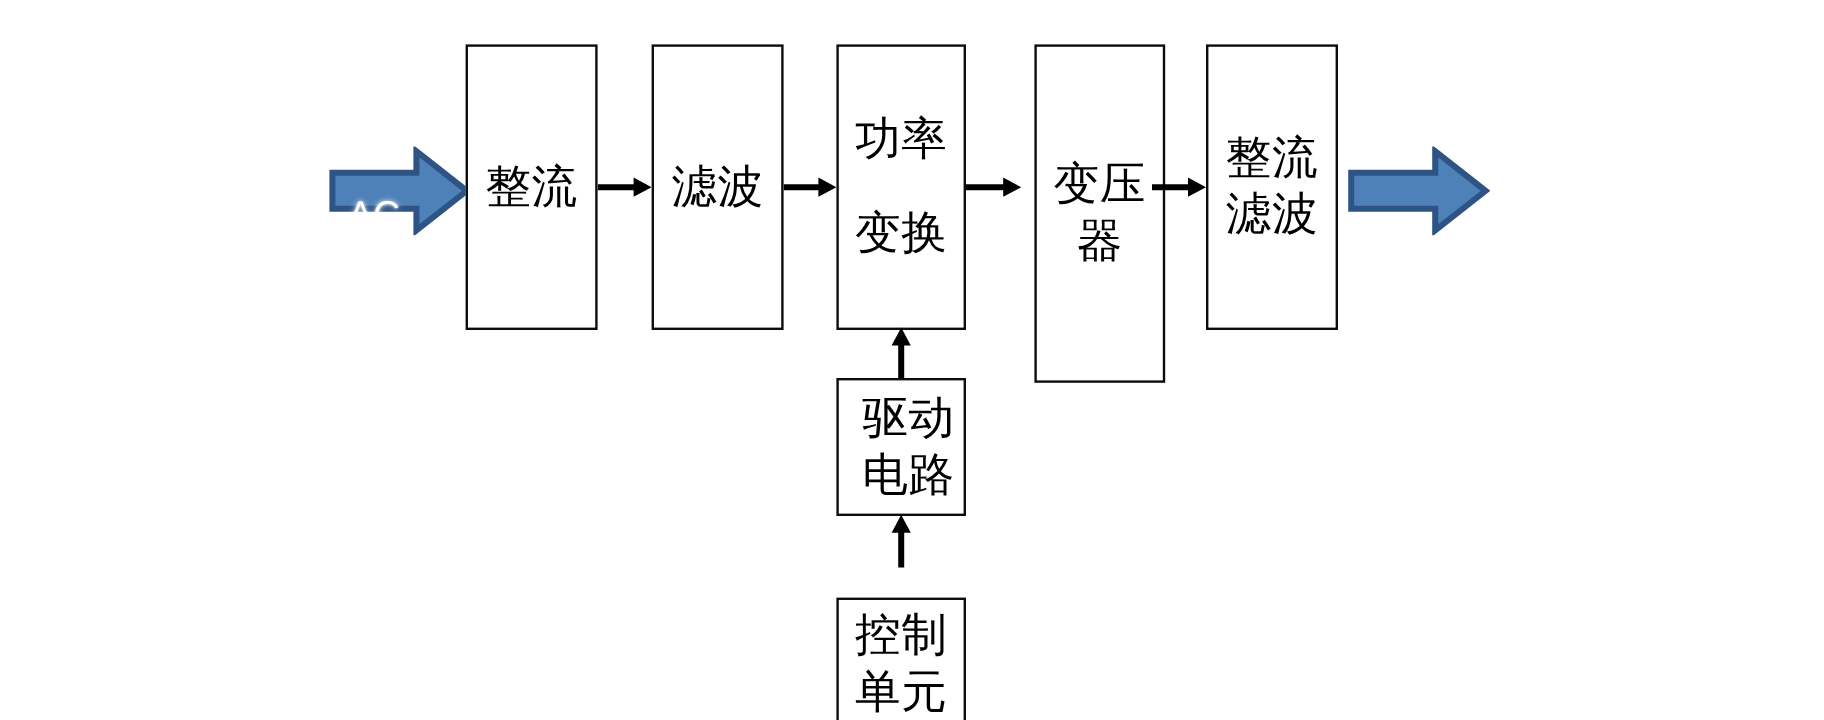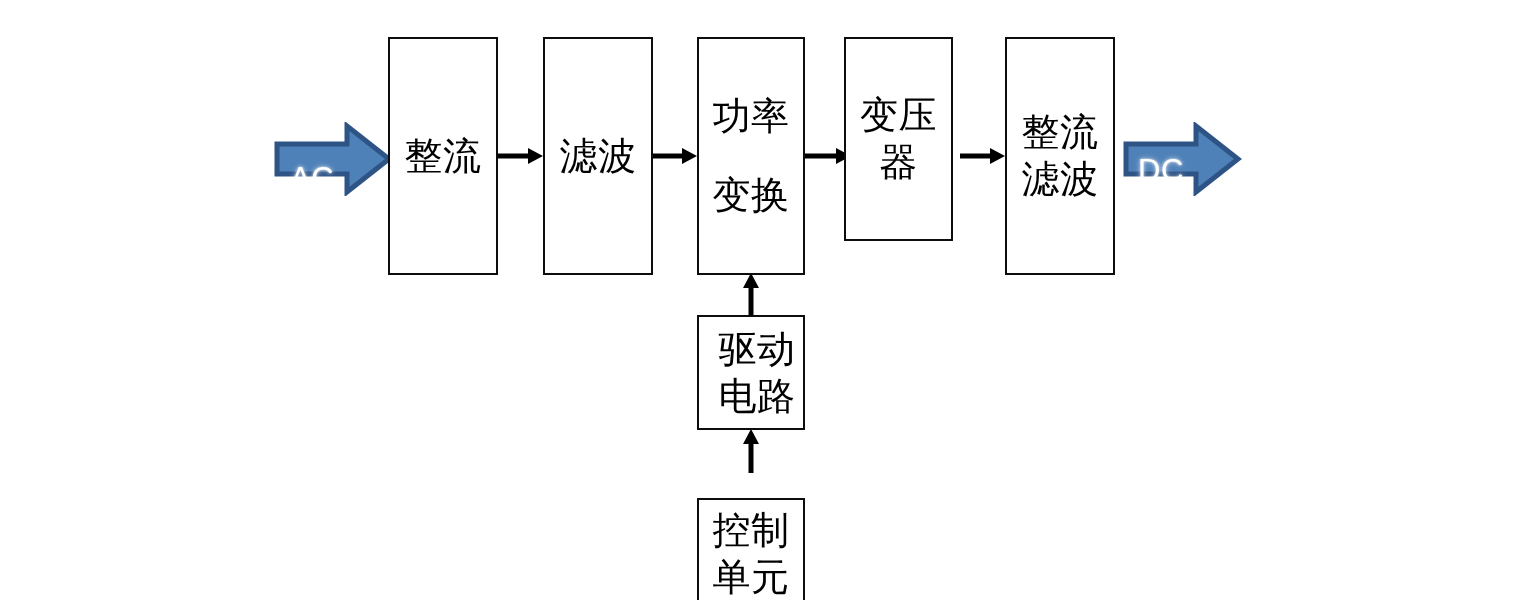--- a/index.html
+++ b/index.html
@@ -103,39 +103,39 @@
   <div class="box" style="left:697px; top:37px; width:108px; height:238px;gap:32px;">
     <div class="box-label">功率</div>
     <div class="box-label">变换</div>
   </div>
 
   <svg class="arrow-h" style="left:805px; top:145px;" width="47" height="22" viewBox="0 0 47 22">
     <line x1="0" y1="11" x2="34" y2="11" stroke="#000000" stroke-width="5"></line>
     <path d="M31 3 L46 11 L31 19 Z" fill="#000000"></path>
   </svg>
 
-  <div class="box" style="left:844px; top:37px; width:109px; height:204px;">
+  <div class="box" style="left:862px; top:37px; width:109px; height:282px;">
     <div class="box-label">变压</div>
     <div class="box-label">器</div>
   </div>
 
   <svg class="arrow-h" style="left:960px; top:145px;" width="46" height="22" viewBox="0 0 46 22">
     <line x1="0" y1="11" x2="33" y2="11" stroke="#000000" stroke-width="5"></line>
     <path d="M30 3 L45 11 L30 19 Z" fill="#000000"></path>
   </svg>
 
   <div class="box" style="left:1005px; top:37px; width:110px; height:238px;">
     <div class="box-label">整流</div>
     <div class="box-label">滤波</div>
   </div>
 
   <svg class="block-arrow" style="left:1122px; top:122px;" width="120" height="74" viewBox="0 0 120 74">
     <path d="M4 22 L74 22 L74 4 L116 37 L74 70 L74 52 L4 52 Z" fill="#4e81b8" stroke="#2e5486" stroke-width="5" stroke-linejoin="miter"></path>
   </svg>
-  <div class="block-arrow-text" style="left:1126px; top:133px; width:70px;">DC</div>
+  <div class="block-arrow-text" style="left:1126px; top:155px; width:70px;">DC</div>
 
   <svg class="arrow-v" style="left:740px; top:272px;" width="22" height="46" viewBox="0 0 22 46">
     <line x1="11" y1="45" x2="11" y2="13" stroke="#000000" stroke-width="5"></line>
     <path d="M3 16 L11 1 L19 16 Z" fill="#000000"></path>
   </svg>
 
   <div class="box" style="left:697px; top:315px; width:108px; height:115px;padding-left:12px;">
     <div class="box-label">驱动</div>
     <div class="box-label">电路</div>
   </div>

